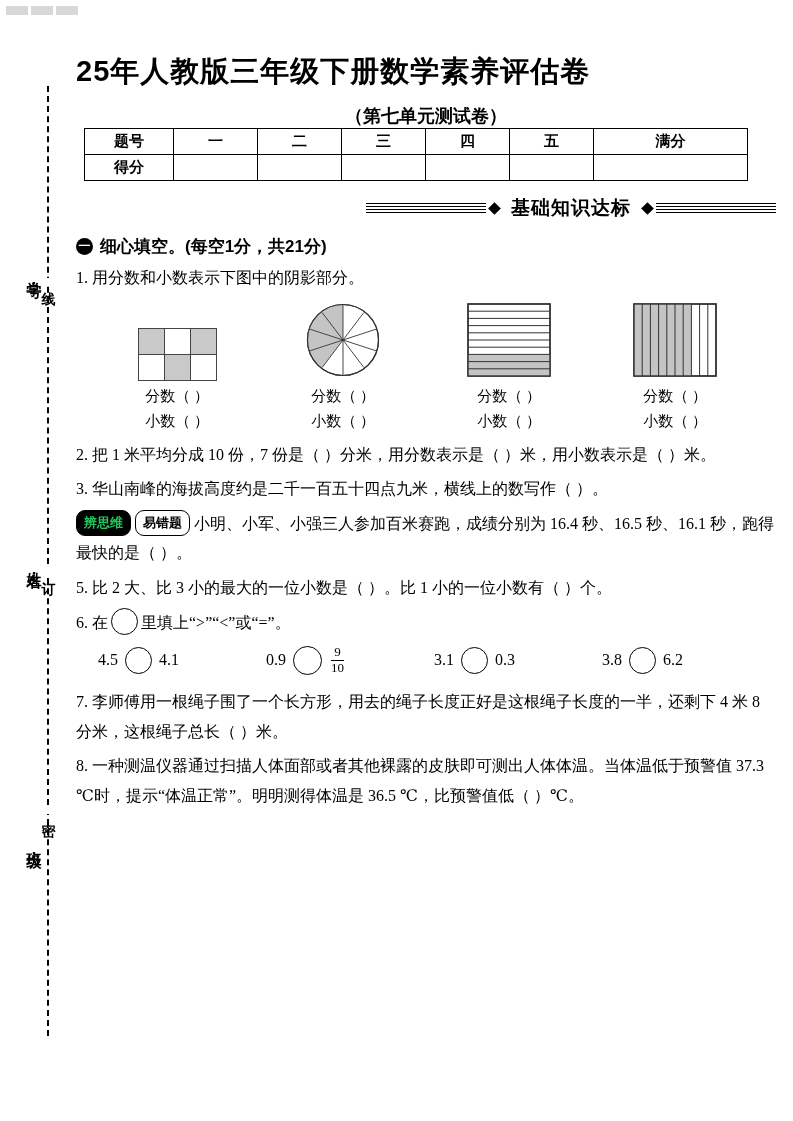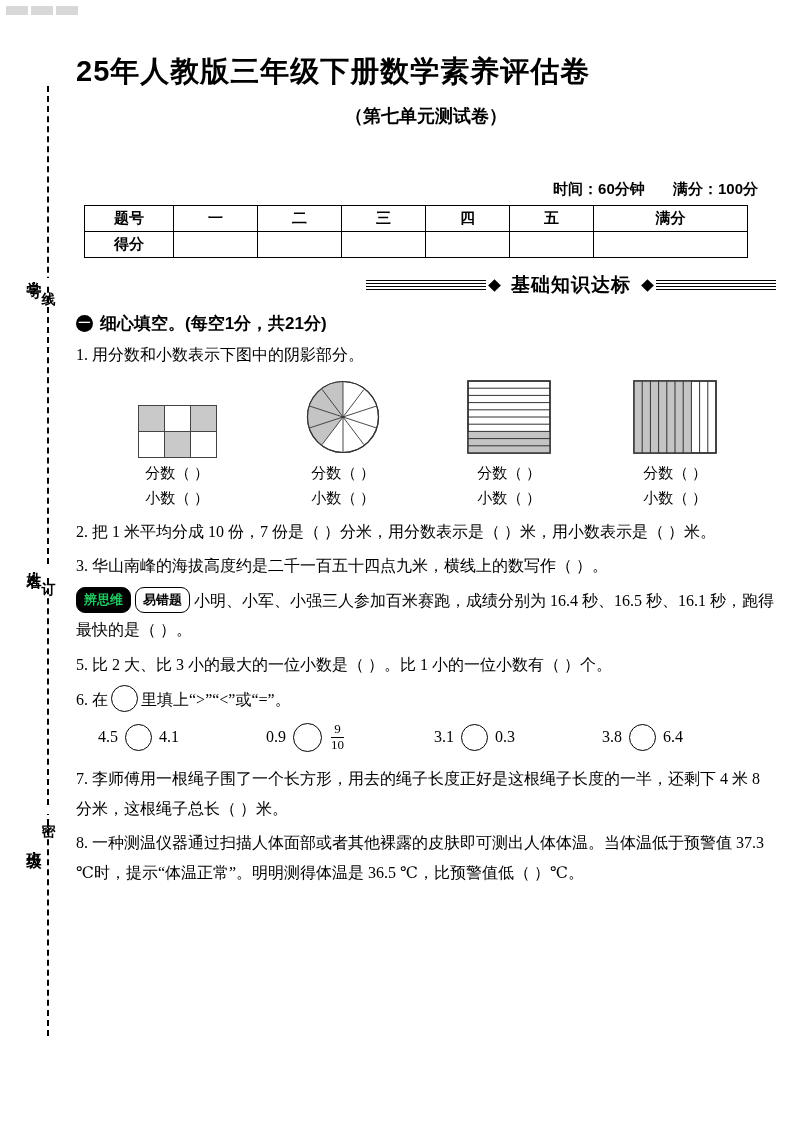--- a/index.html
+++ b/index.html
@@ -160,24 +160,20 @@
   <div class="side-label" style="top:560px">姓名：</div>
   <div class="side-mark" style="top:568px">订</div>
   <div class="side-label" style="top:840px">班级：</div>
   <div class="side-mark" style="top:808px">密</div>
 
   <div class="content">
 
     <h1 class="title">25年人教版三年级下册数学素养评估卷</h1>
     <h2 class="subtitle">（第七单元测试卷）</h2>
 
-    <div class="meta">
-      <span>时间：60分钟</span>
-      <span>满分：100分</span>
-    </div>
 
     <table class="score">
       <tbody>
           <tr>
         <td class="first">题号</td>
         <td>一</td>
         <td>二</td>
         <td>三</td>
         <td>四</td>
         <td>五</td>
@@ -331,21 +327,21 @@
         </span>
       </div>
       <div class="opitem">
         <span>3.1</span>
         <span class="opcirc"></span>
         <span>0.3</span>
       </div>
       <div class="opitem">
         <span>3.8</span>
         <span class="opcirc"></span>
-        <span>6.4</span>
+        <span>6.2</span>
       </div>
     </div>
 
     <div class="q" style="margin-top:12px">7. 李师傅用一根绳子围了一个长方形，用去的绳子长度正好是这根绳子长度的一半，还剩下 4 米 8 分米，这根绳子总长（      ）米。</div>
     <div class="q">8. 一种测温仪器通过扫描人体面部或者其他裸露的皮肤即可测出人体体温。当体温低于预警值 37.3 ℃时，提示“体温正常”。明明测得体温是 36.5 ℃，比预警值低（      ）℃。</div>
 
   </div>
 </div>
 
 </body></html>

